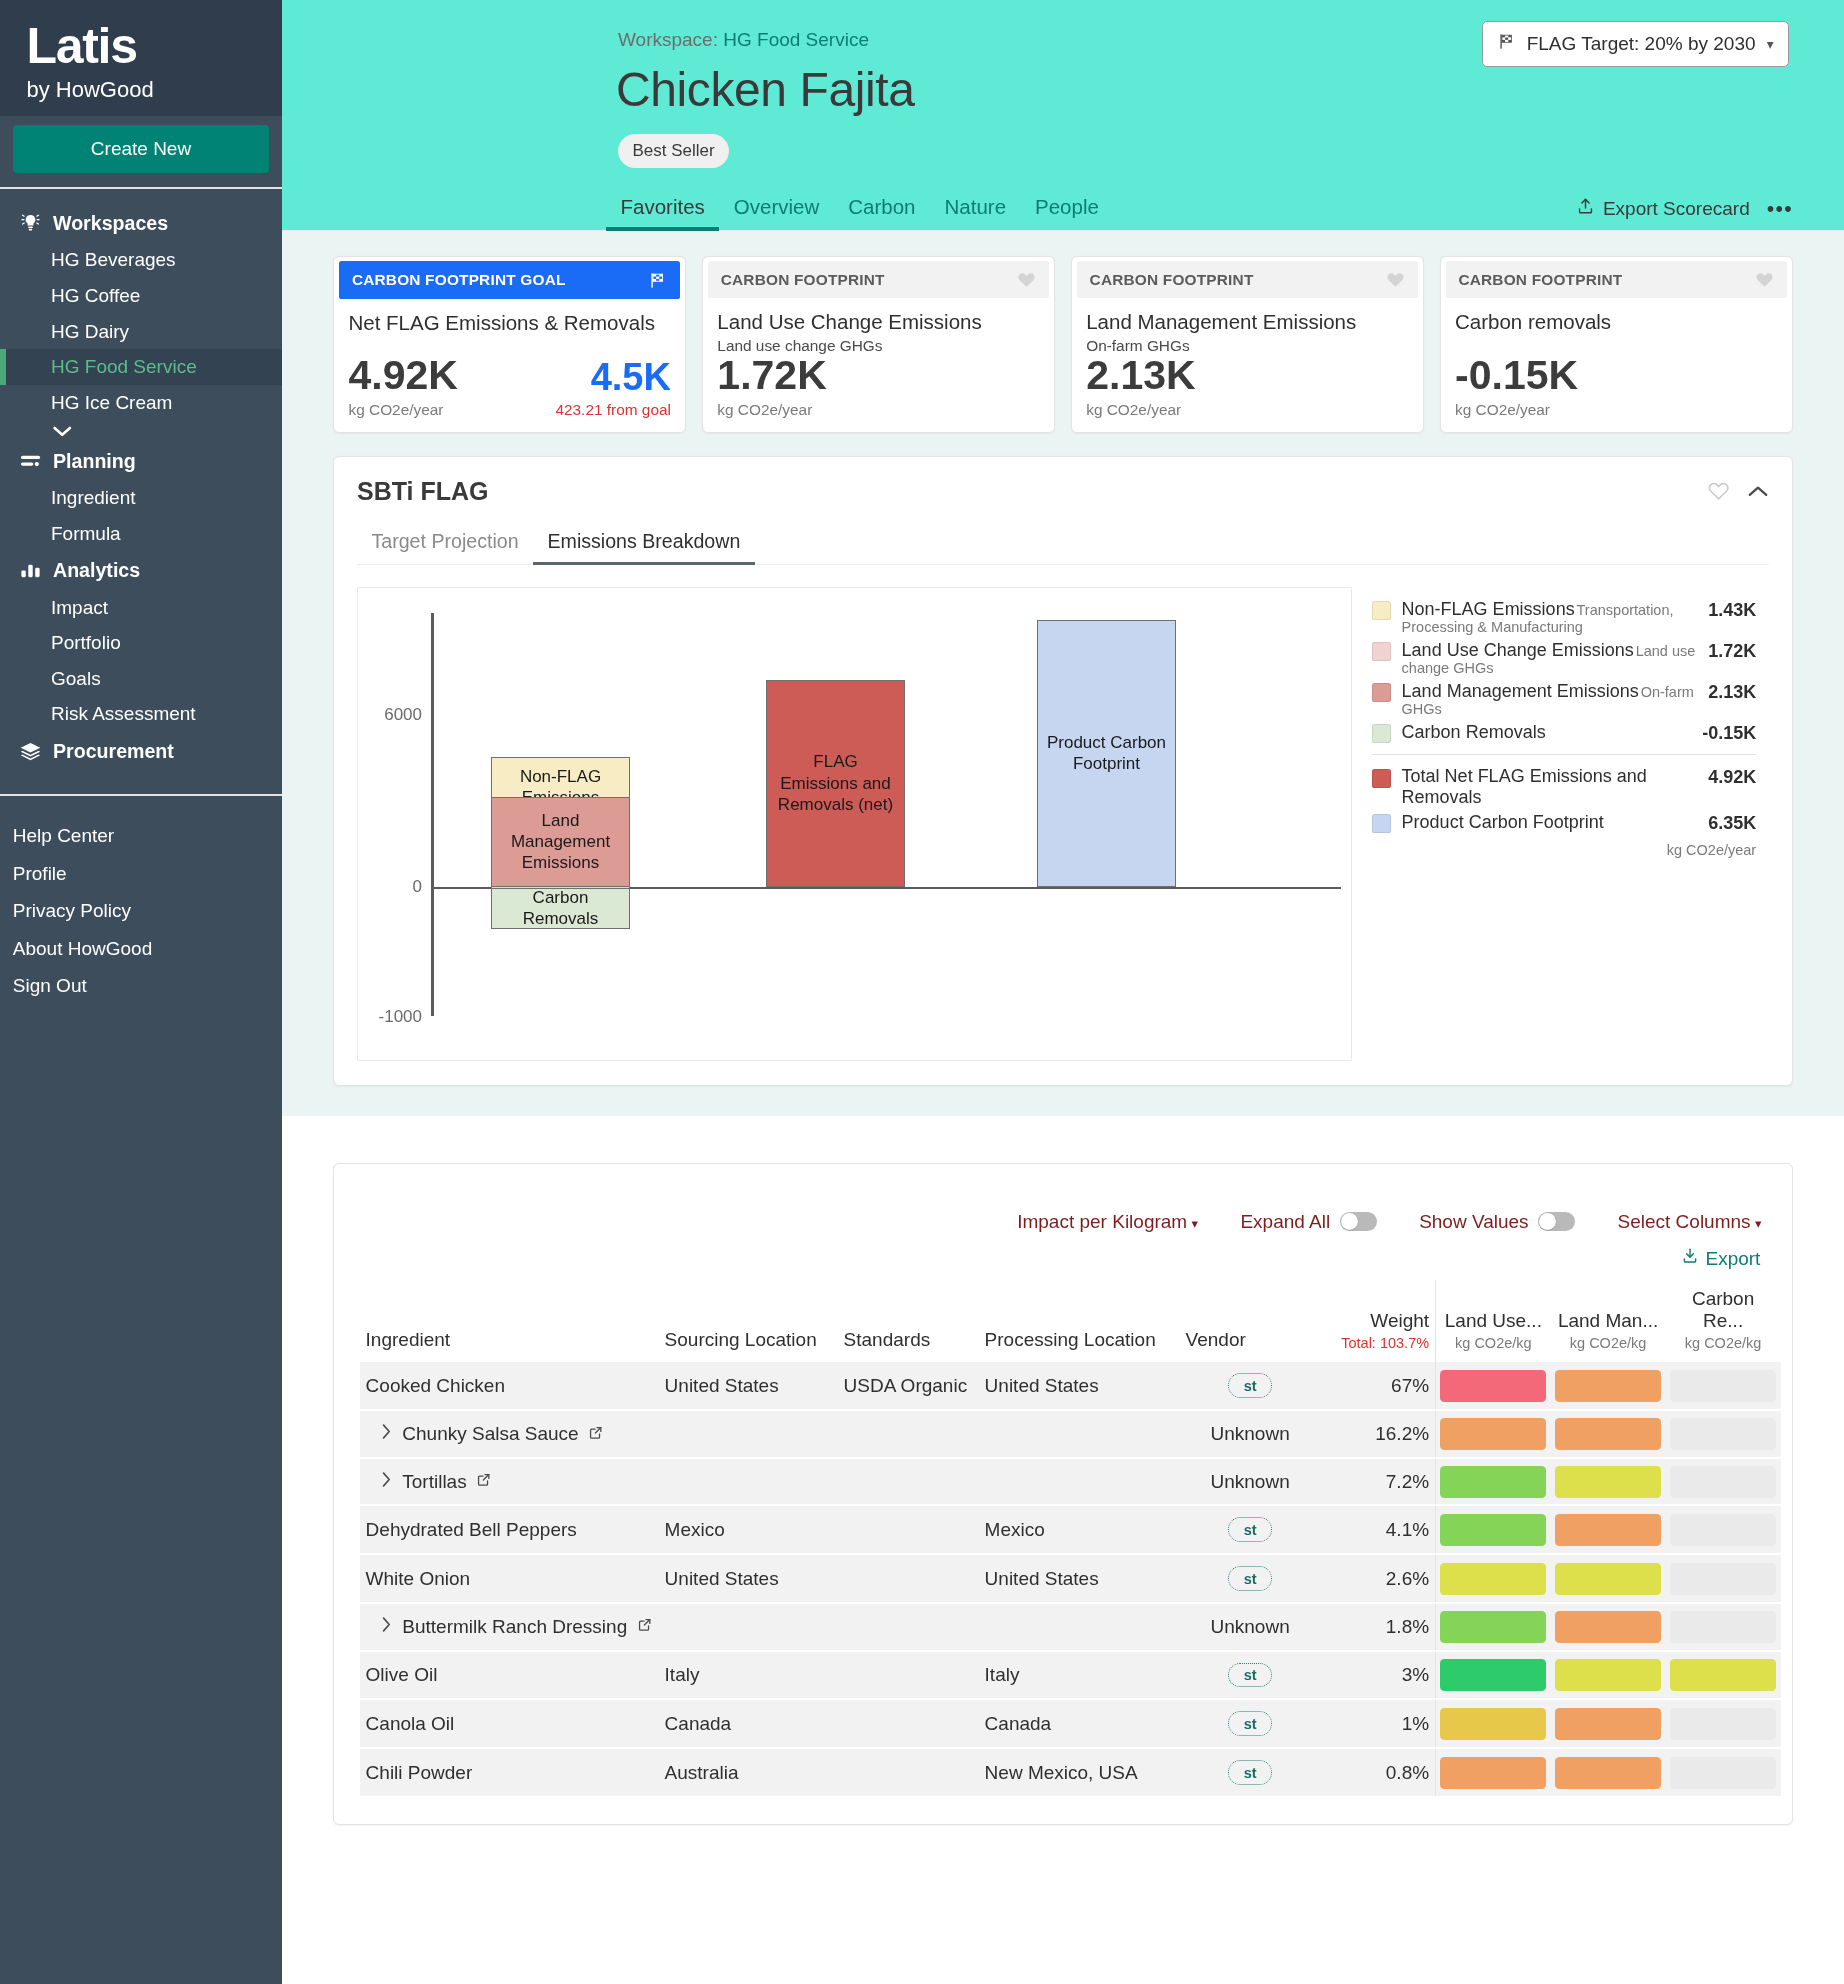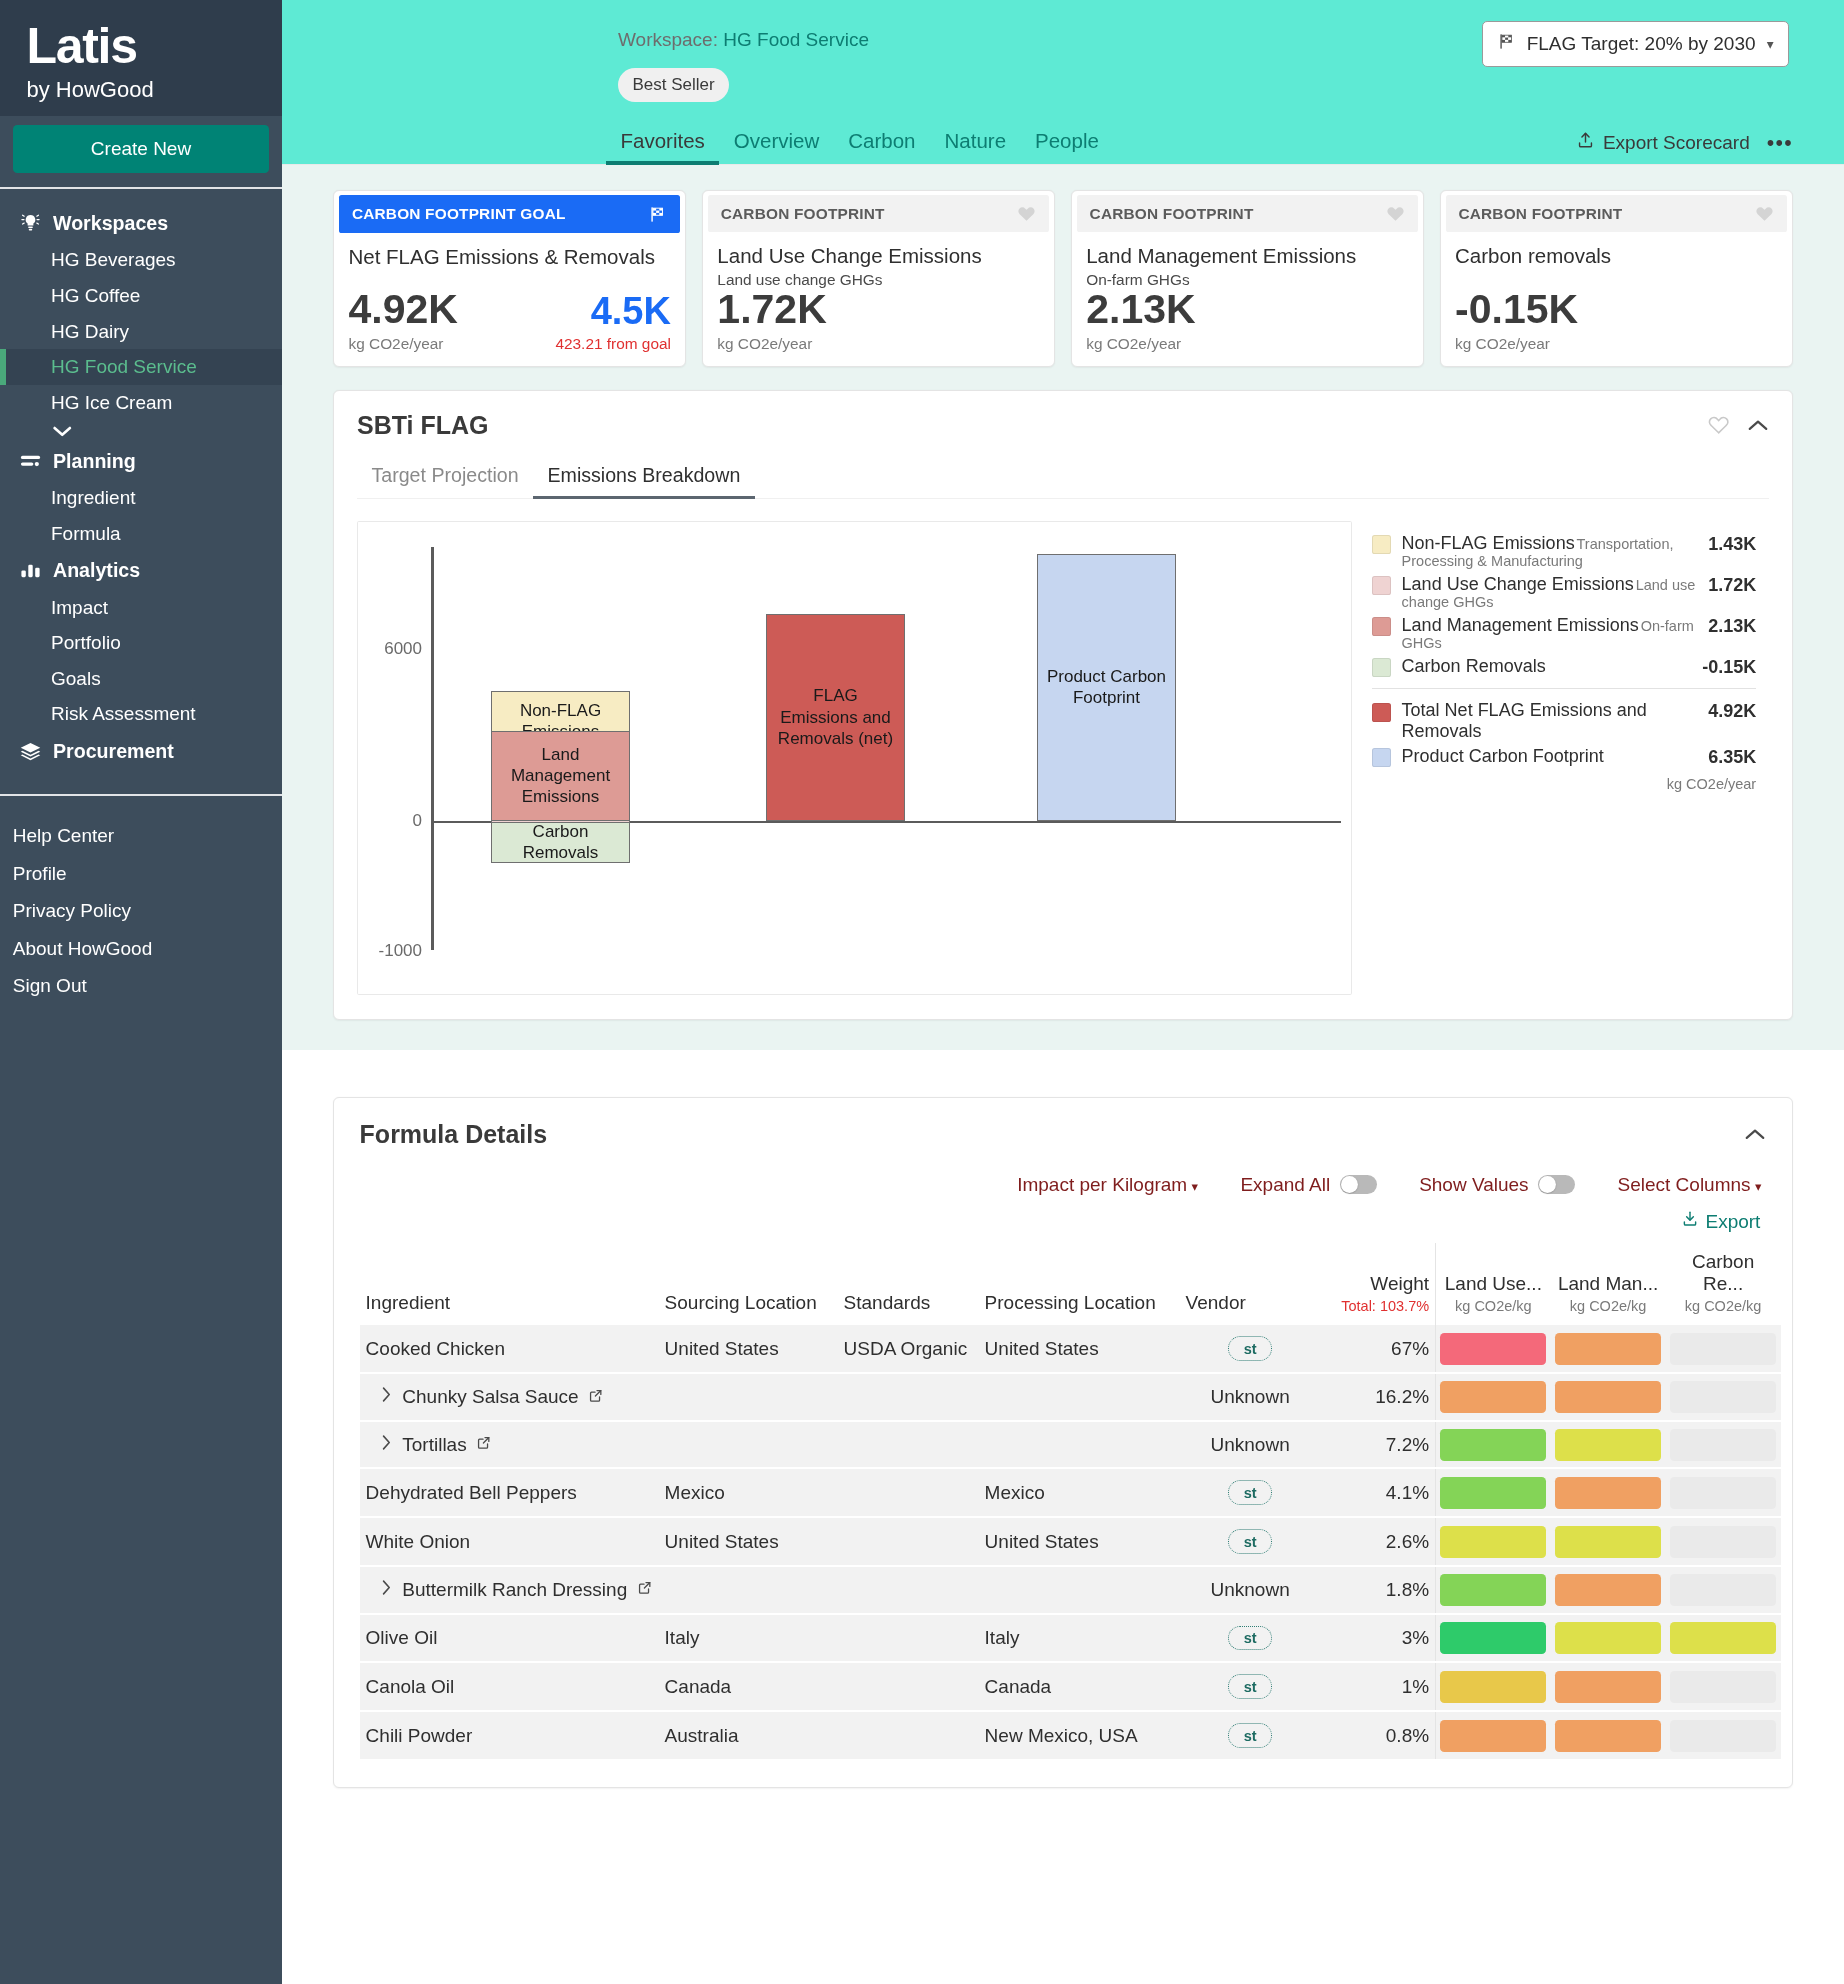--- a/index.html
+++ b/index.html
@@ -341,20 +341,21 @@
     </div>
   </aside>
 
   <main class="main">
 
     <div class="topbar">
       <div class="breadcrumb">
         <span>Workspace:</span>
         <span class="ws">HG Food Service</span>
       </div>
+      <h1 class="page-title">Chicken Fajita</h1>
       <div class="badge-row">
         <span class="badge">Best Seller</span>
       </div>
 
       <div class="flag-target">
         <span>
           <svg viewBox="0 0 24 24" width="19" height="19">
             <rect x="3" y="3" width="1.8" height="18" fill="#555"></rect>
             <g>
               <rect x="5" y="4" width="4" height="3" fill="#555"></rect>
@@ -597,29 +598,20 @@
             </div>
 
             <div class="legend-unit">kg CO2e/year</div>
           </div>
         </div>
       </div>
     </section>
 
     <section>
       <div class="formula-card">
-        <div class="formula-head">
-          <div class="formula-title">Formula Details</div>
-          <div class="spacer"></div>
-          <div class="icon-btn">
-            <svg class="chev-up" viewBox="0 0 24 14" fill="none" stroke="#4a4a4a" stroke-width="2.4" stroke-linecap="round" stroke-linejoin="round">
-              <polyline points="3,11 12,3 21,11"></polyline>
-            </svg>
-          </div>
-        </div>
 
         <div class="tbl-toolbar">
           <div class="tool">
             <span>Impact per Kilogram</span><span class="ca">▾</span>
           </div>
           <div class="toggle-wrap">
             <span class="tool">Expand All</span>
             <span class="toggle">
                 <span class="knob"></span>
               </span>

